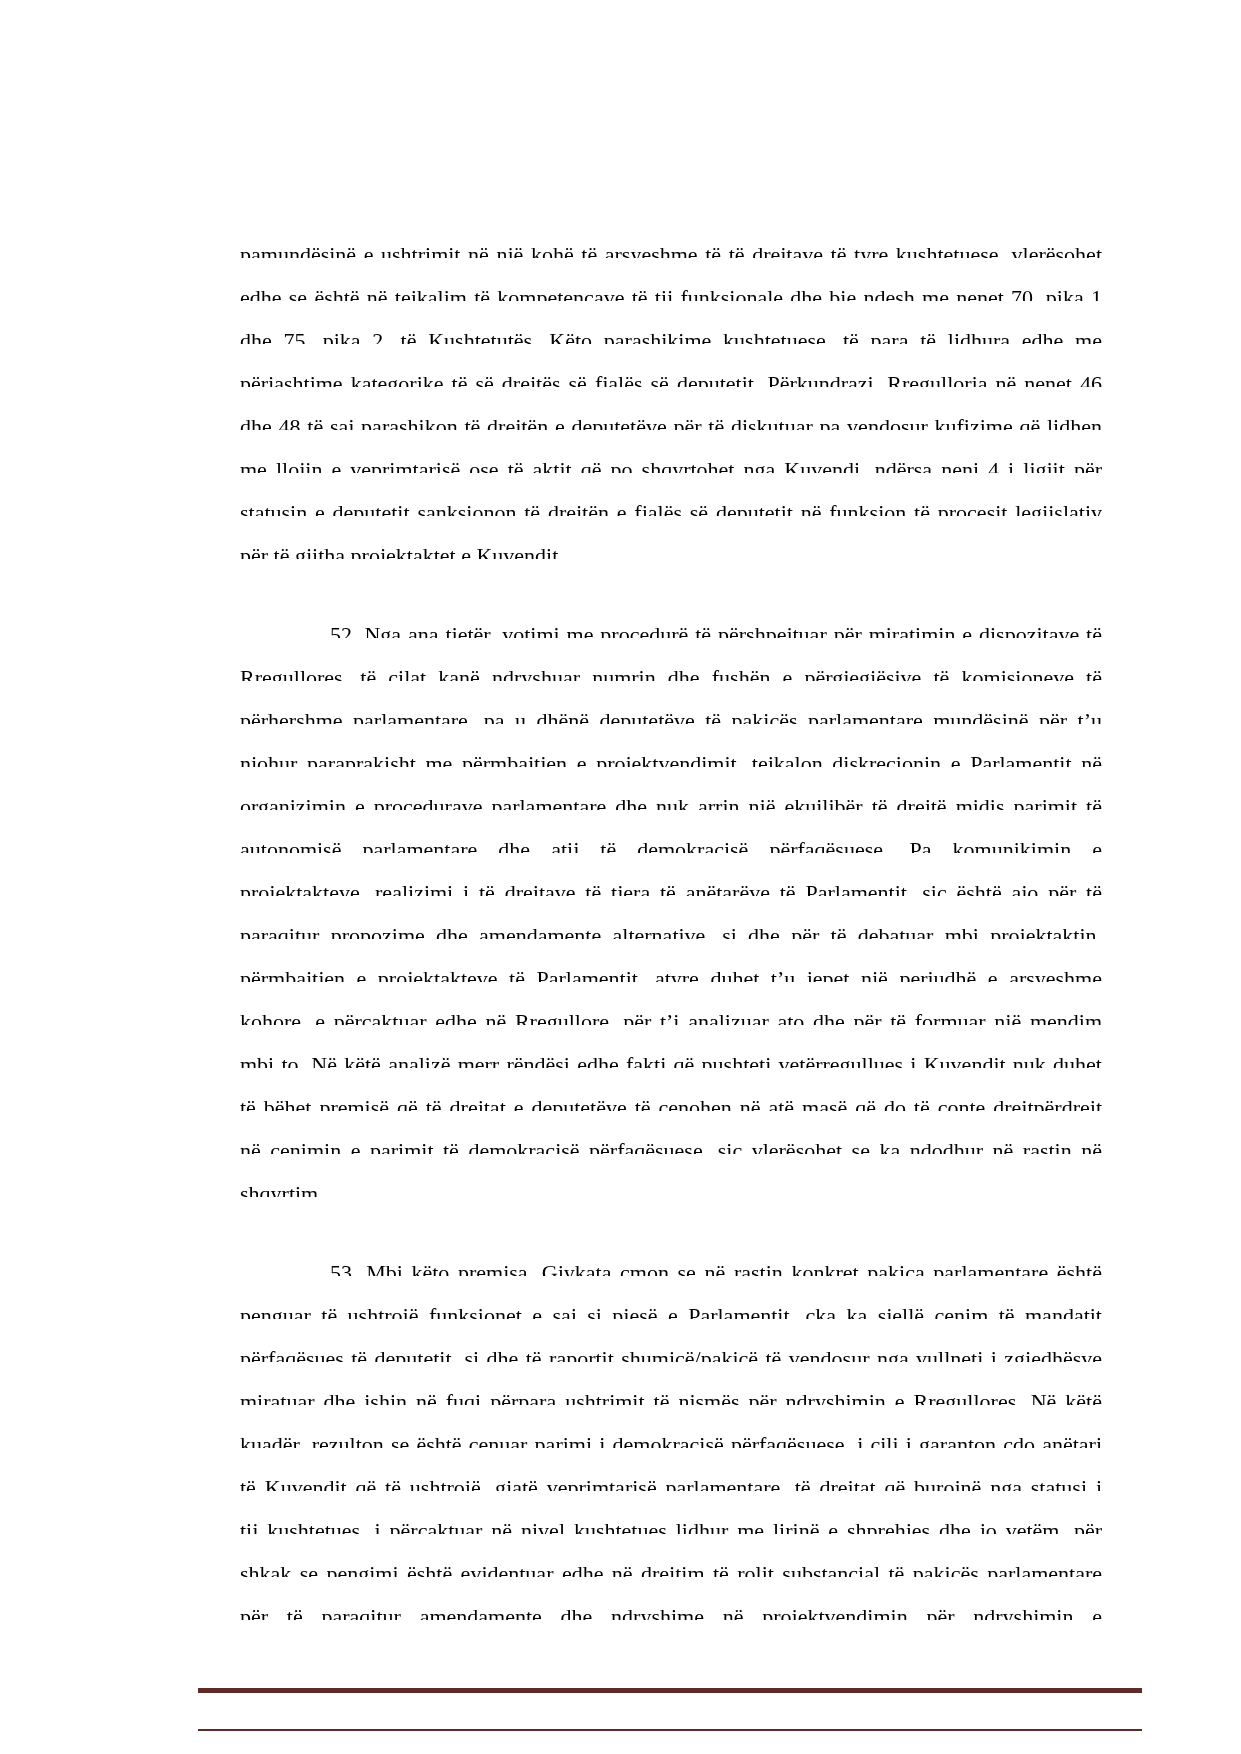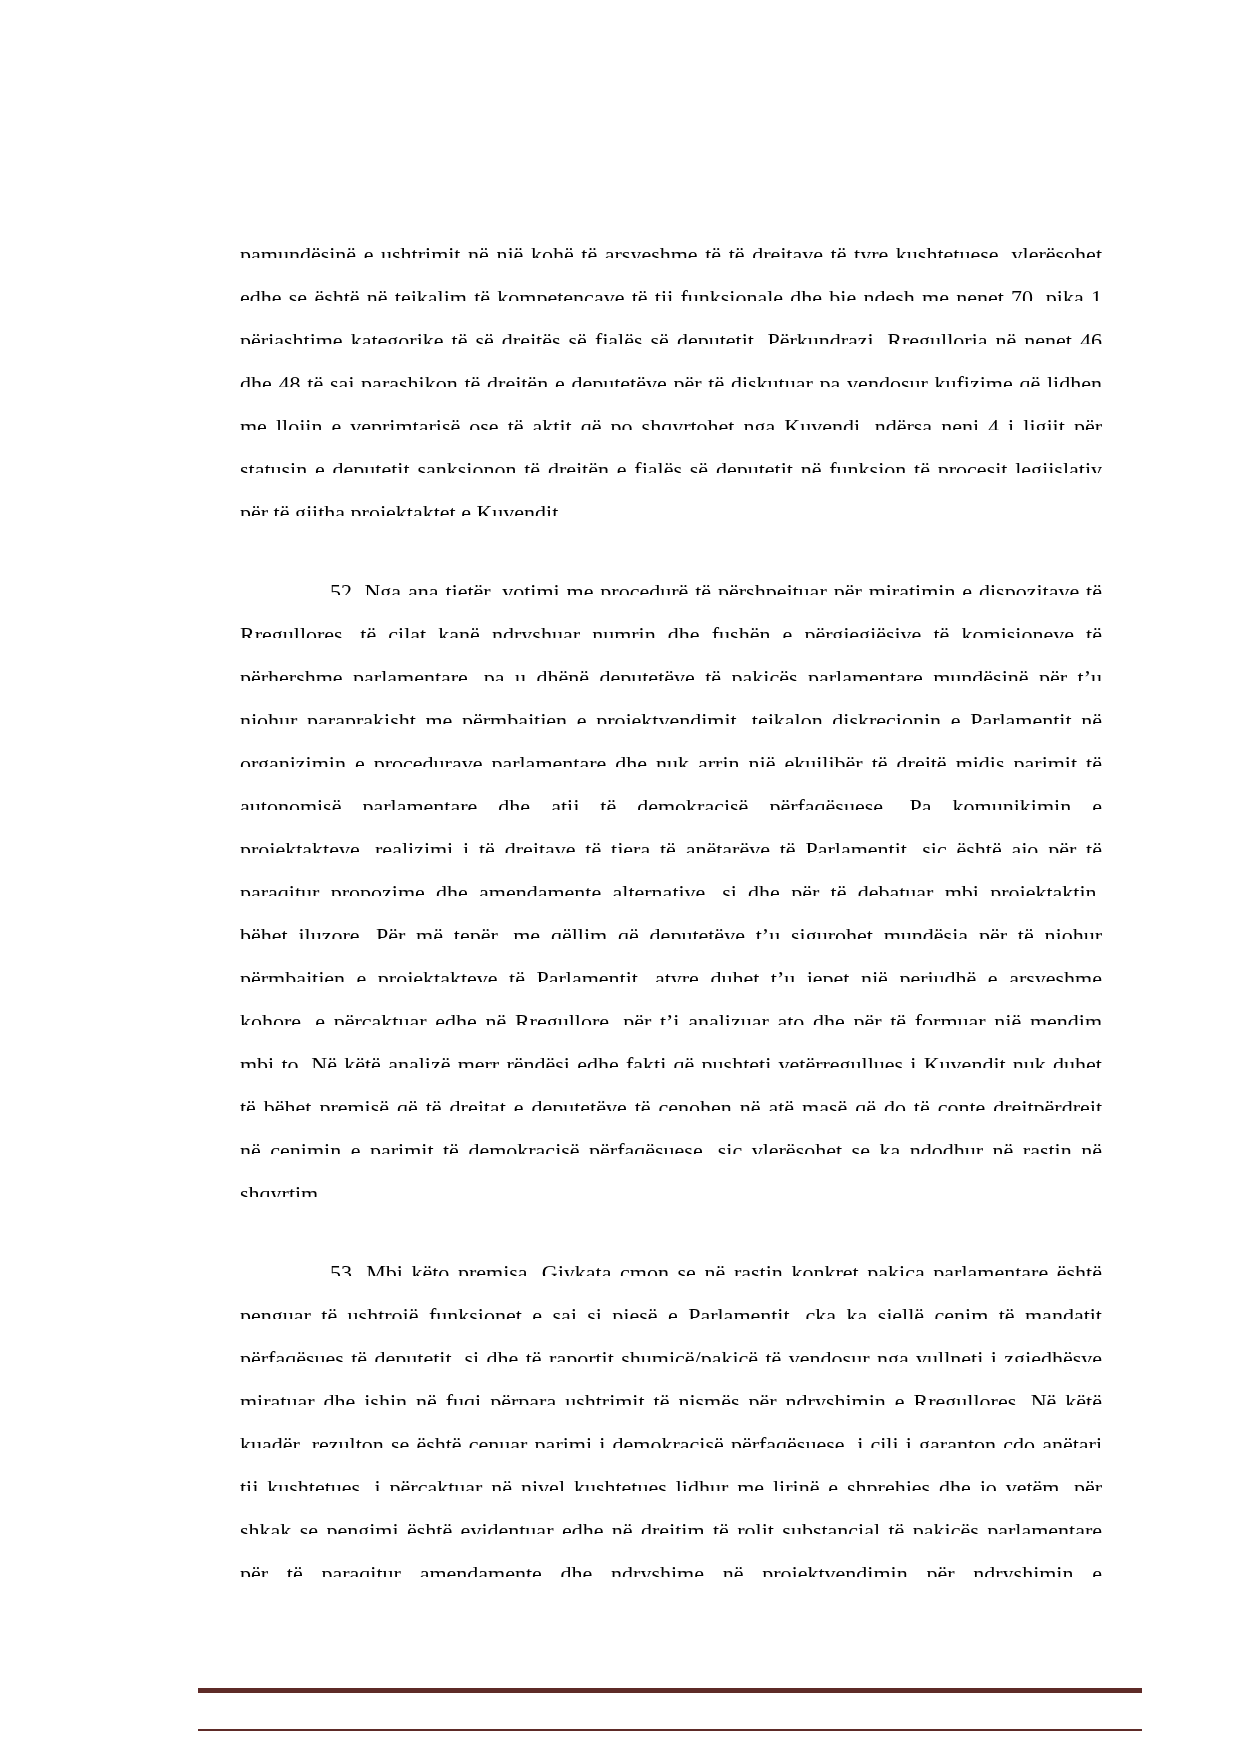--- a/index.html
+++ b/index.html
@@ -56,49 +56,50 @@
 </style>
 </head>
 <body>
 
 <div class="page">
 
   <div class="doc-body">
       <div class="paragraph">
         <div class="line">pamundësinë e ushtrimit në një kohë të arsyeshme të të drejtave të tyre kushtetuese, vlerësohet</div>
         <div class="line">edhe se është në tejkalim të kompetencave të tij funksionale dhe bie ndesh me nenet 70, pika 1</div>
+        <div class="line">dhe 75, pika 2, të Kushtetutës. Këto parashikime kushtetuese, të para të lidhura edhe me</div>
         <div class="line">përjashtime kategorike të së drejtës së fjalës së deputetit. Përkundrazi, Rregullorja në nenet 46</div>
         <div class="line">dhe 48 të saj parashikon të drejtën e deputetëve për të diskutuar pa vendosur kufizime që lidhen</div>
         <div class="line">me llojin e veprimtarisë ose të aktit që po shqyrtohet nga Kuvendi, ndërsa neni 4 i ligjit për</div>
         <div class="line">statusin e deputetit sanksionon të drejtën e fjalës së deputetit në funksion të procesit legjislativ</div>
         <div class="line para-end">për të gjitha projektaktet e Kuvendit.</div>
       </div>
       <div class="paragraph">
         <div class="line first">52. Nga ana tjetër, votimi me procedurë të përshpejtuar për miratimin e dispozitave të</div>
         <div class="line">Rregullores, të cilat kanë ndryshuar numrin dhe fushën e përgjegjësive të komisioneve të</div>
         <div class="line">përhershme parlamentare, pa u dhënë deputetëve të pakicës parlamentare mundësinë për t’u</div>
         <div class="line">njohur paraprakisht me përmbajtjen e projektvendimit, tejkalon diskrecionin e Parlamentit në</div>
         <div class="line">organizimin e procedurave parlamentare dhe nuk arrin një ekuilibër të drejtë midis parimit të</div>
         <div class="line">autonomisë parlamentare dhe atij të demokracisë përfaqësuese. Pa komunikimin e</div>
         <div class="line">projektakteve, realizimi i të drejtave të tjera të anëtarëve të Parlamentit, siç është ajo për të</div>
         <div class="line">paraqitur propozime dhe amendamente alternative, si dhe për të debatuar mbi projektaktin,</div>
-        <div class="line">bëhet iluzore. Për më tepër, me qëllim që deputetëve t’u sigurohet mundësia për të njohur</div>
         <div class="line">përmbajtjen e projektakteve të Parlamentit, atyre duhet t’u jepet një periudhë e arsyeshme</div>
         <div class="line">kohore, e përcaktuar edhe në Rregullore, për t’i analizuar ato dhe për të formuar një mendim</div>
         <div class="line">mbi to. Në këtë analizë merr rëndësi edhe fakti që pushteti vetërregullues i Kuvendit nuk duhet</div>
         <div class="line">të bëhet premisë që të drejtat e deputetëve të cenohen në atë masë që do të çonte drejtpërdrejt</div>
         <div class="line">në cenimin e parimit të demokracisë përfaqësuese, siç vlerësohet se ka ndodhur në rastin në</div>
         <div class="line para-end">shqyrtim.</div>
       </div>
       <div class="paragraph">
         <div class="line first">53. Mbi këto premisa, Gjykata çmon se në rastin konkret pakica parlamentare është</div>
         <div class="line">penguar të ushtrojë funksionet e saj si pjesë e Parlamentit, çka ka sjellë cenim të mandatit</div>
         <div class="line">përfaqësues të deputetit, si dhe të raportit shumicë/pakicë të vendosur nga vullneti i zgjedhësve</div>
         <div class="line">miratuar dhe ishin në fuqi përpara ushtrimit të nismës për ndryshimin e Rregullores. Në këtë</div>
         <div class="line">kuadër, rezulton se është cenuar parimi i demokracisë përfaqësuese, i cili i garanton çdo anëtari</div>
+        <div class="line">të Kuvendit që të ushtrojë, gjatë veprimtarisë parlamentare, të drejtat që burojnë nga statusi i</div>
         <div class="line">tij kushtetues, i përcaktuar në nivel kushtetues lidhur me lirinë e shprehjes dhe jo vetëm, për</div>
         <div class="line">shkak se pengimi është evidentuar edhe në drejtim të rolit substancial të pakicës parlamentare</div>
         <div class="line">për të paraqitur amendamente dhe ndryshime në projektvendimin për ndryshimin e</div>
       </div>
     </div>
 
   <div class="footer">
     <div class="footer-rule"></div>
     <div class="footer-row">
       <span>Vendim i Gjykatës Kushtetuese</span>

